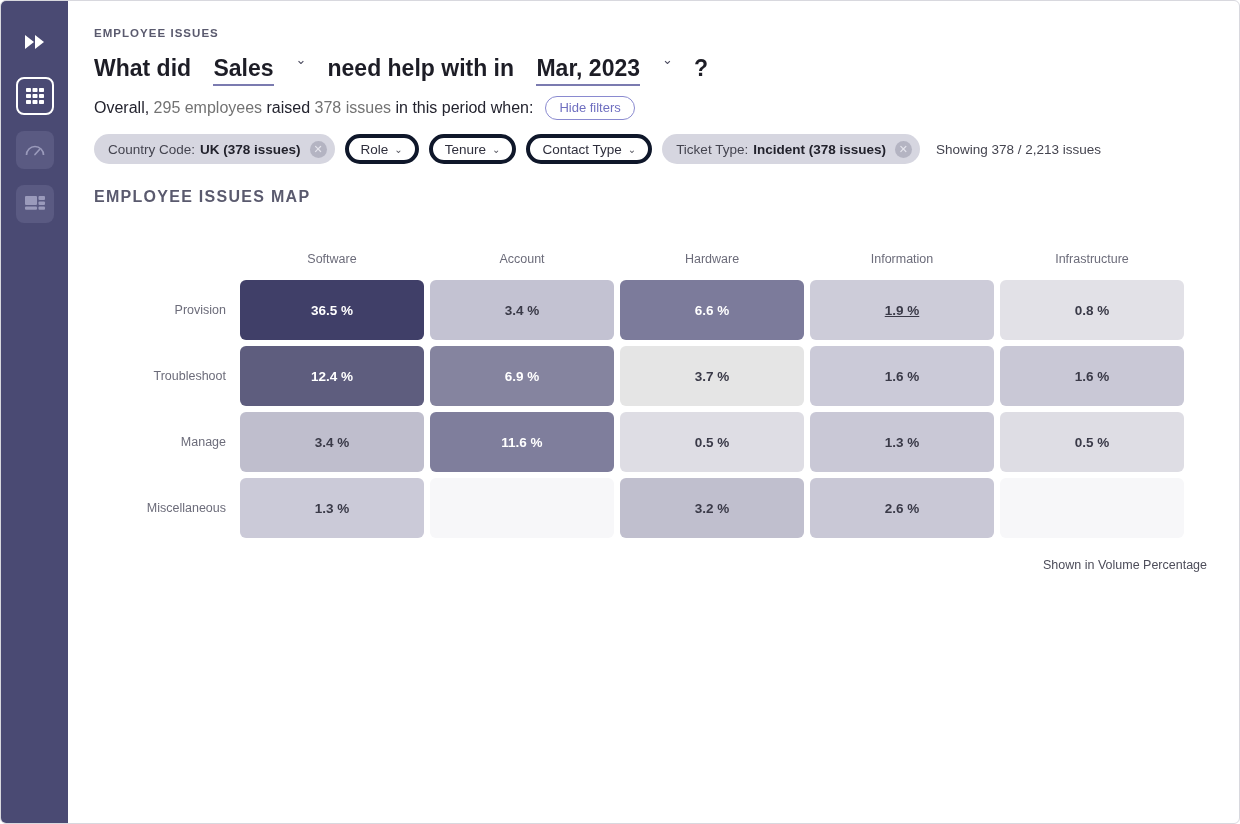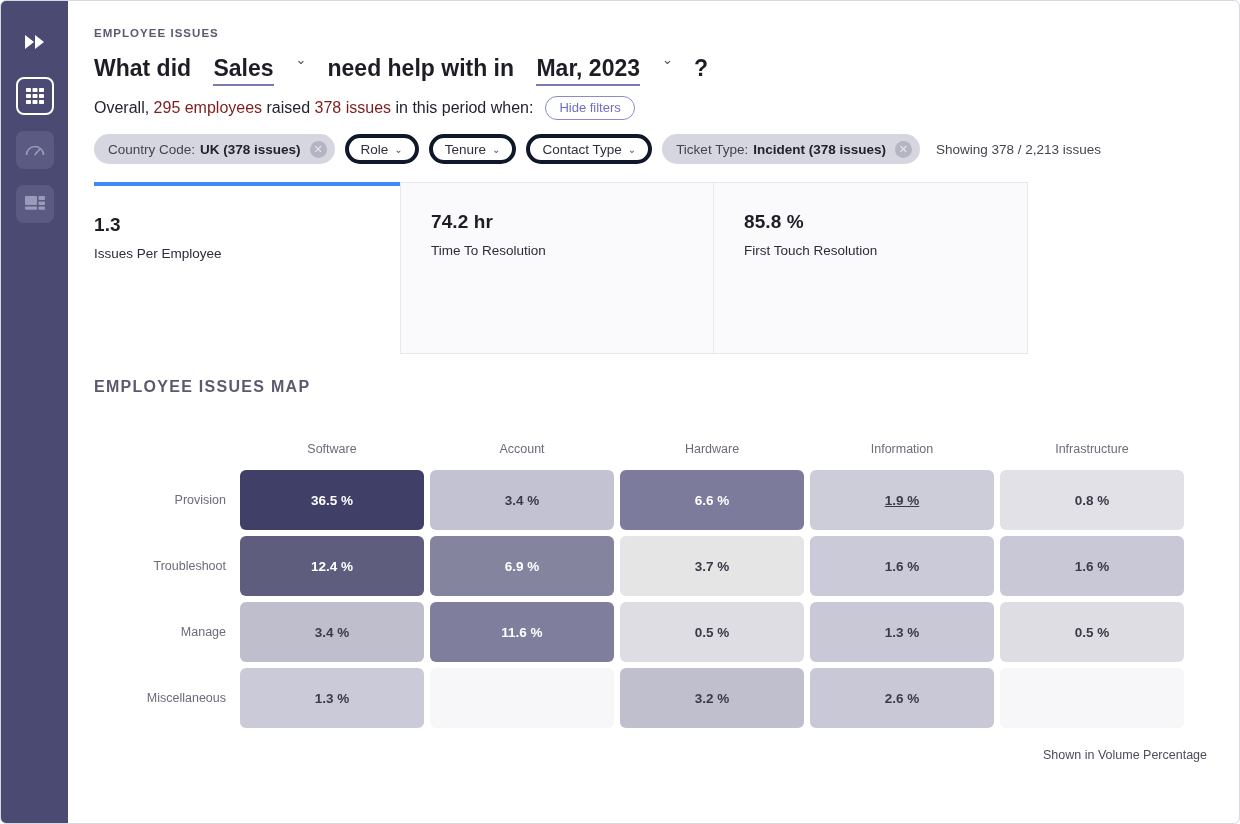--- a/index.html
+++ b/index.html
@@ -90,21 +90,21 @@
   
   .subline {
     margin-top: 10px;
     font-size: 16px;
     color: #23232e;
     display: flex;
     align-items: center;
     flex-wrap: wrap;
   }
   .subline .txt { white-space: pre; }
-  .accent { color: #7f1d1d; white-space: pre; }
+  .accent { color: #737373; white-space: pre; }
   .hide-filters {
     margin-left: 12px;
     border: 1.2px solid #8a8ad0;
     border-radius: 14px;
     color: #6f6fc0;
     font-size: 13px;
     padding: 3px 13px 4px;
     background: #fff;
     line-height: 1.2;
     white-space: nowrap;
@@ -344,38 +344,20 @@
 
       <span class="chip applied">
         <span class="lbl">Ticket Type:</span>
         <span class="val">Incident (378 issues)</span>
         <span class="chip-x">✕</span>
       </span>
 
       <span class="showing">Showing 378 / 2,213 issues</span>
     </div>
 
-    <div class="kpi-strip">
-
-      <div class="kpi kpi-first">
-        <div class="num">1.3</div>
-        <div class="lab">Issues Per Employee</div>
-      </div>
-
-      <div class="kpi kpi-card">
-        <div class="num">74.2 hr</div>
-        <div class="lab">Time To Resolution</div>
-      </div>
-
-      <div class="kpi kpi-card">
-        <div class="num">85.8 %</div>
-        <div class="lab">First Touch Resolution</div>
-      </div>
-
-    </div>
 
     <div class="map-title">EMPLOYEE ISSUES MAP</div>
 
     <div class="grid-wrap">
       <table class="heat">
         <thead>
           <tr>
             <th class="corner"></th>
           <th class="colhead">Software</th>
               <th class="colhead">Account</th>

